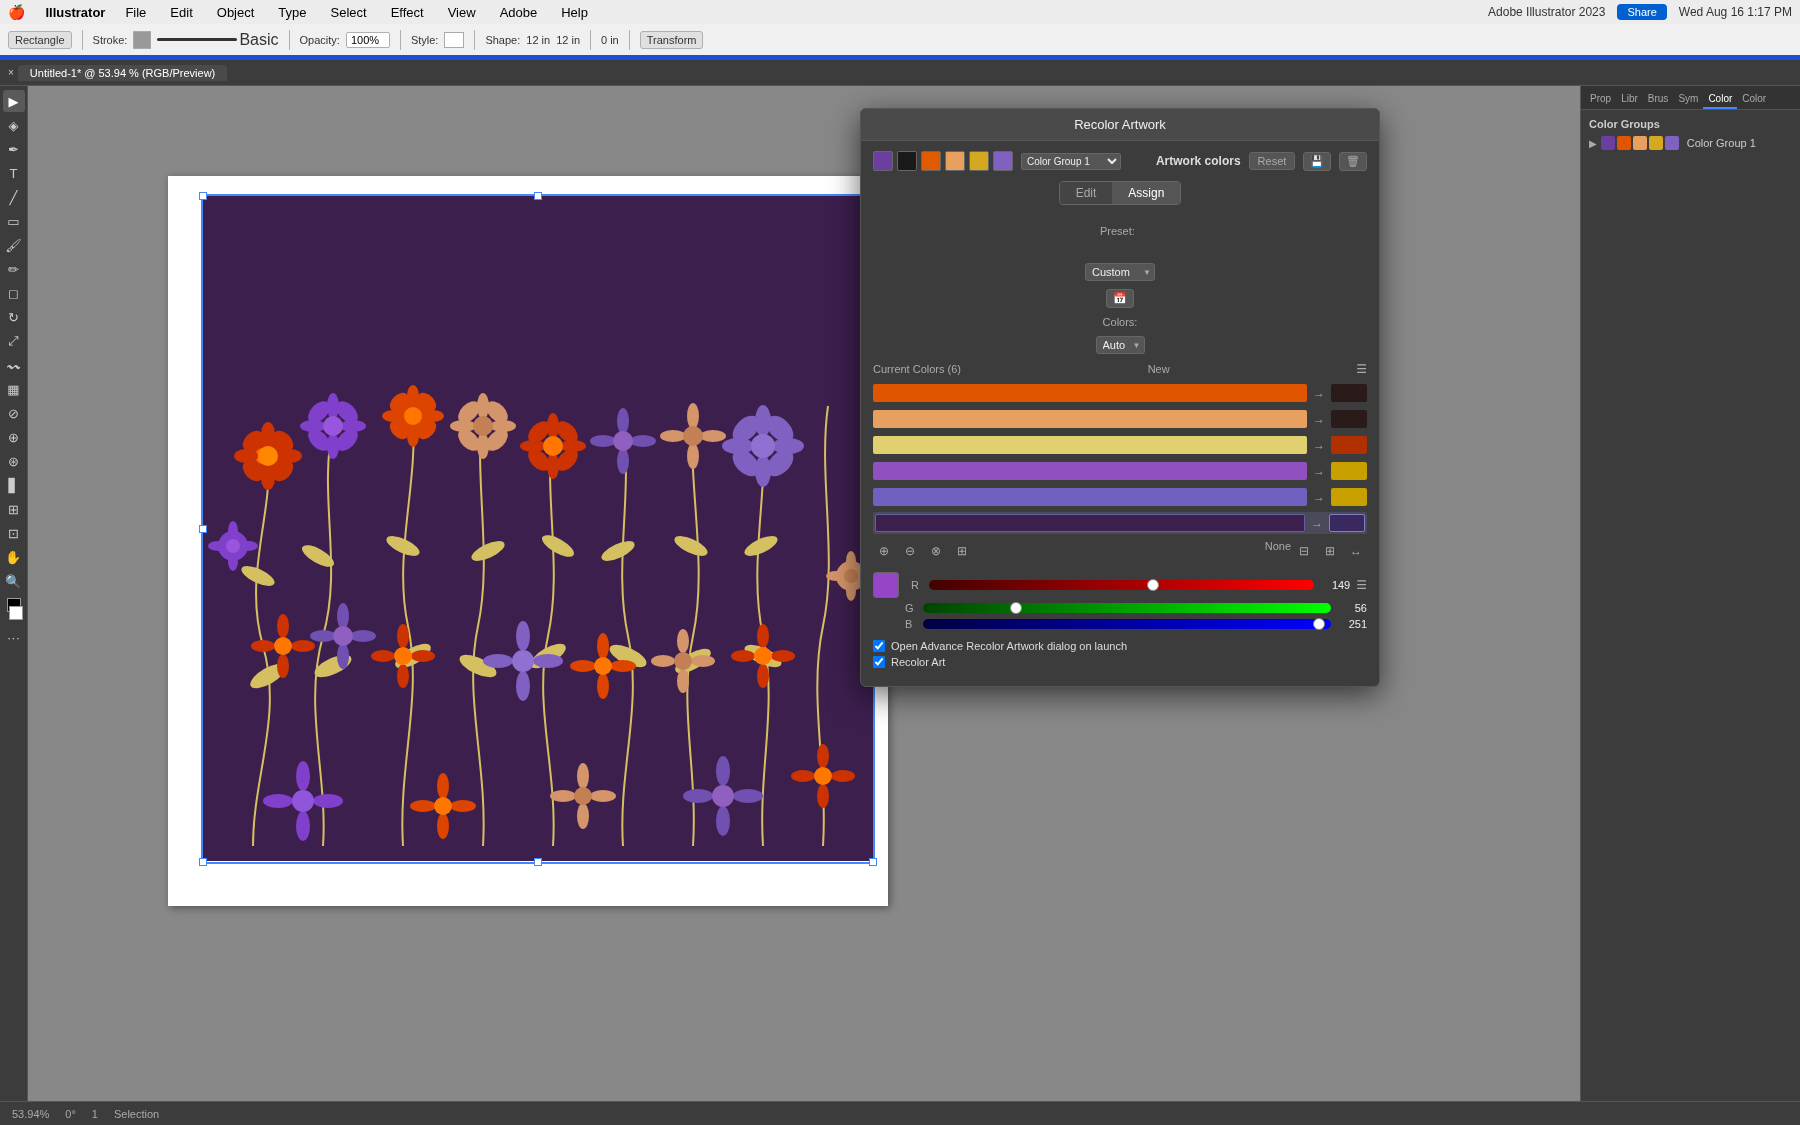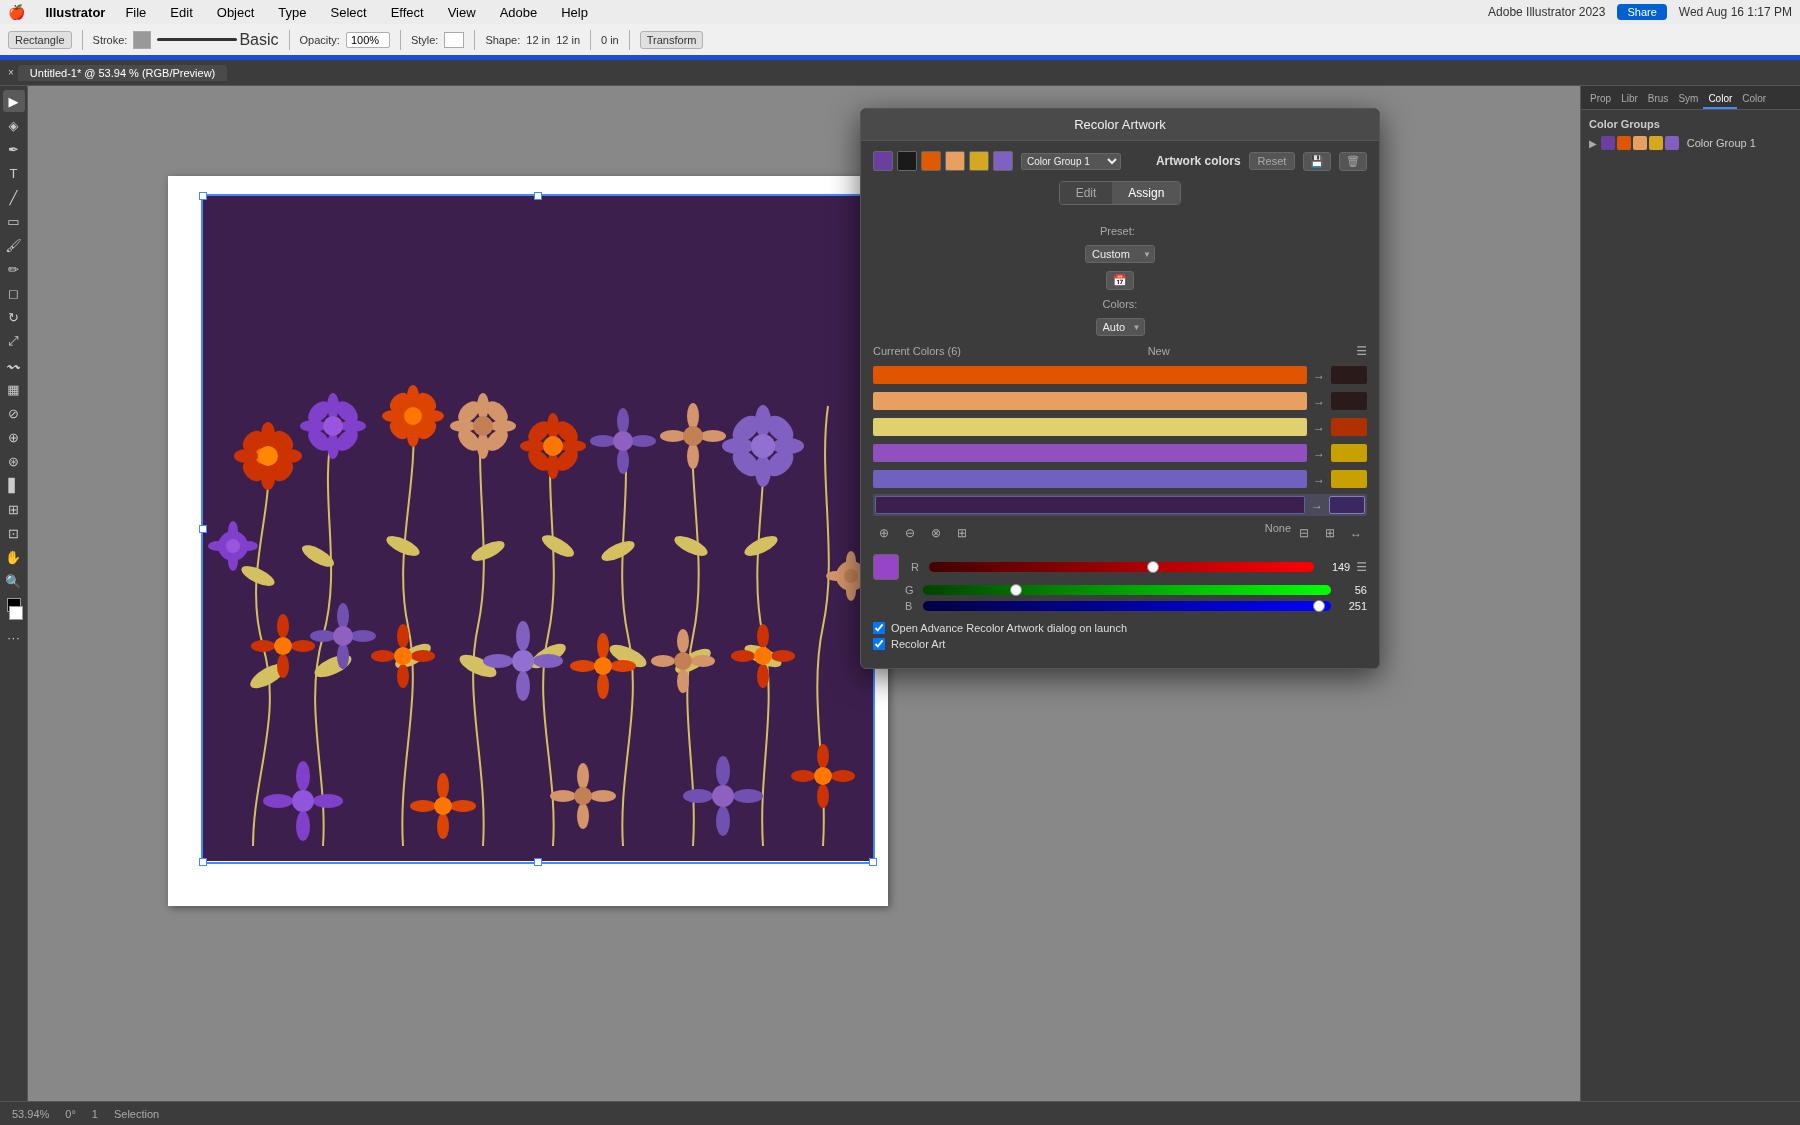--- a/index.html
+++ b/index.html
@@ -49,21 +49,21 @@
     .swatch-lavender { background: #8060c0; }
     .reset-btn { font-size: 11px; color: #aaa; background: #555; border: 1px solid #666; border-radius: 3px; padding: 2px 8px; cursor: pointer; }
 
     .edit-assign-tabs { display: flex; gap: 0; margin-bottom: 10px; border: 1px solid #666; border-radius: 4px; overflow: hidden; width: fit-content; }
     .ea-tab { font-size: 12px; padding: 4px 16px; cursor: pointer; color: #aaa; background: #444; }
     .ea-tab.active { background: #555; color: #fff; font-weight: 500; }
 
     .preset-row { display: flex; align-items: center; gap: 8px; margin-bottom: 8px; flex-direction: column; }
     .preset-label { font-size: 11px; color: #aaa; width: 40px; }
     .preset-select { font-size: 11px; background: #555; border: 1px solid #666; border-radius: 3px; color: #eee; padding: 2px 24px 2px 6px; cursor: pointer; appearance: none; -webkit-appearance: none; position: relative; }
-    .select-wrapper { position: relative; display: inline-flex; align-items: center; }
+    .select-wrapper { position: relative; display: inline-flex; align-items: center; margin-top: 18px; }
     .select-wrapper::after { content: '▼'; position: absolute; right: 4px; font-size: 8px; color: #aaa; pointer-events: none; }
     .colors-label { font-size: 11px; color: #aaa; }
     .colors-select-wrap { position: relative; display: inline-flex; align-items: center; }
     .colors-select { font-size: 11px; background: #555; border: 1px solid #666; border-radius: 3px; color: #eee; padding: 2px 18px 2px 6px; cursor: pointer; appearance: none; -webkit-appearance: none; }
     .colors-select-wrap::after { content: '▼'; position: absolute; right: 4px; font-size: 8px; color: #aaa; pointer-events: none; }
 
     .current-colors-header { display: flex; align-items: center; justify-content: space-between; margin-bottom: 6px; }
     .cc-label { font-size: 11px; color: #aaa; }
     .new-label { font-size: 11px; color: #aaa; }
     .list-icon { font-size: 12px; color: #aaa; cursor: pointer; }

